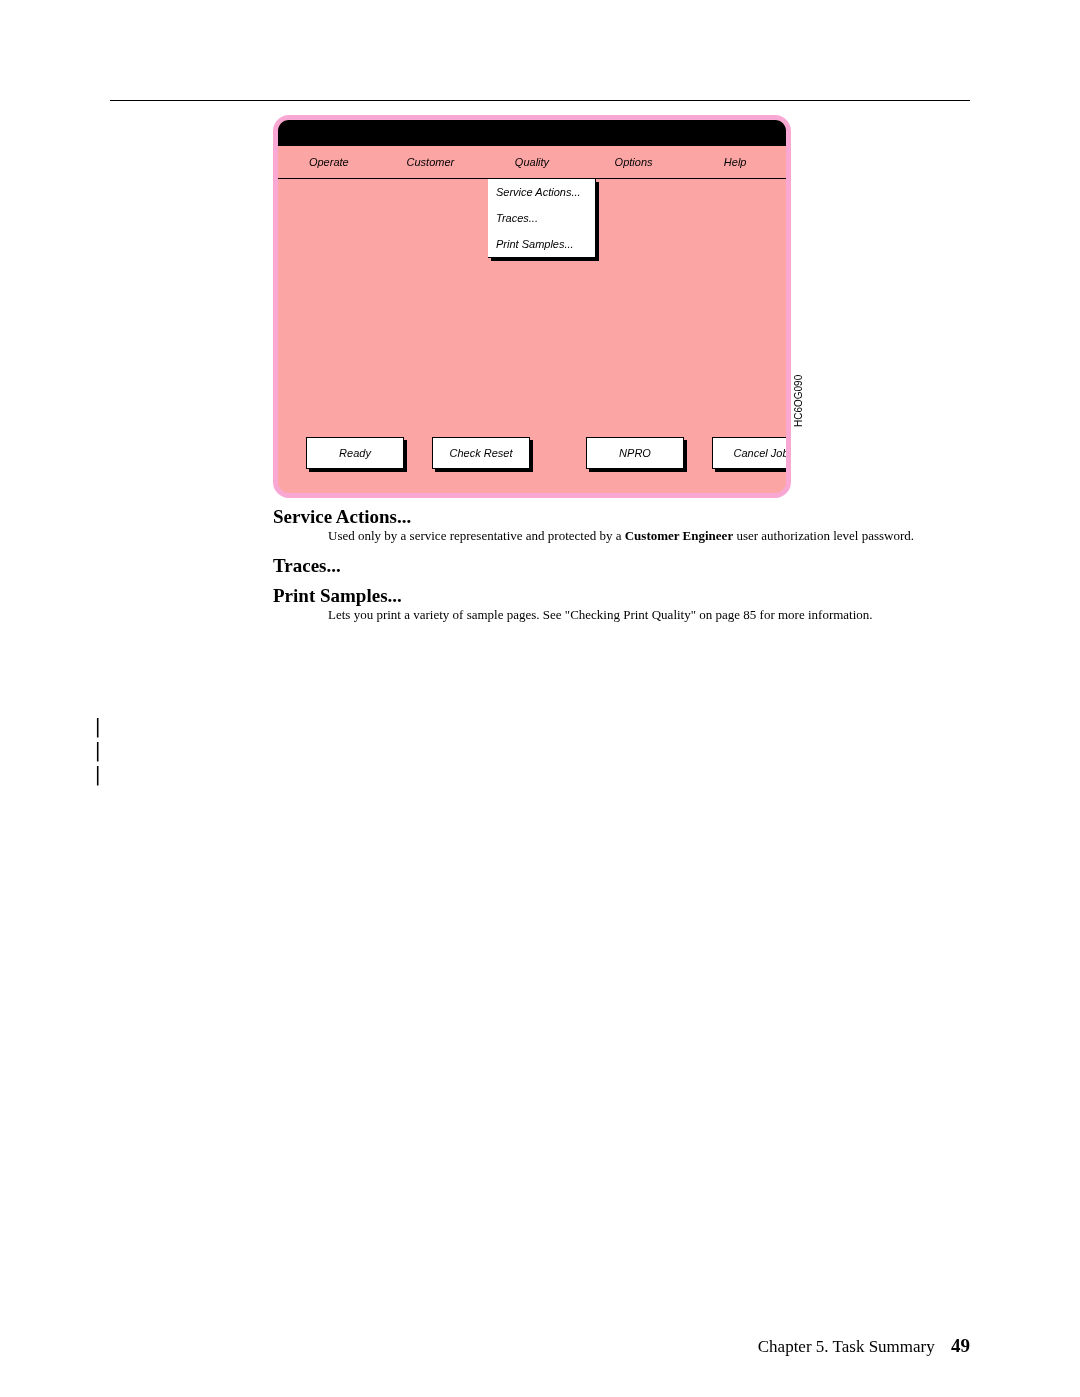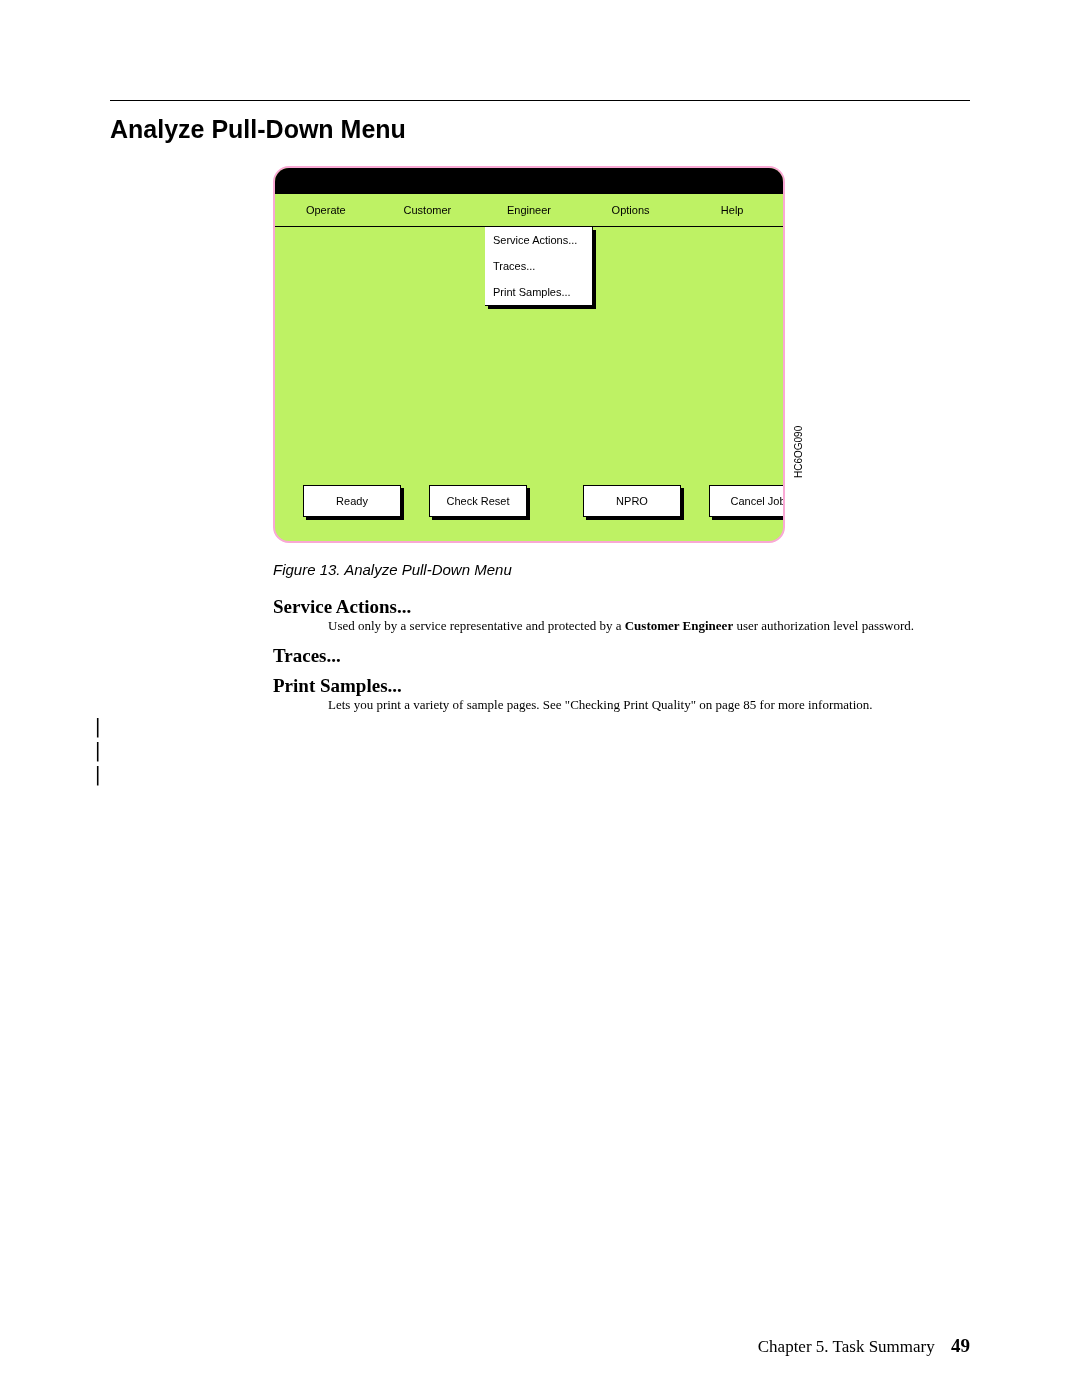--- a/index.html
+++ b/index.html
@@ -31,25 +31,26 @@
     font-size: 19px;
     margin-left: 163px;
     margin-bottom: 26px;
   }
   .figure-wrap {
     margin-left: 163px;
     position: relative;
   }
   .ui-window {
     width: 508px;
-    border: 2px solid #f9a8d4;
+    border: 5px solid #f9a8d4;
     border-radius: 16px;
     overflow: hidden;
     position: relative;
-    background: #bef264;
+    background: #fca5a5;
+    font-style: italic;
   }
   .ui-titlebar {
     height: 26px;
     background: #000;
   }
   .ui-menubar {
     display: flex;
     font-family: Arial, Helvetica, sans-serif;
     font-size: 11px;
     border-bottom: 1px solid #000;
@@ -147,32 +148,31 @@
   }
   .change-bars div { height: 24px; }
 </style>
 </head>
 <body>
 
 <div class="page">
 
   <div class="top-rule"></div>
 
-  <h2 class="section-heading">Analyze Pull-Down Menu</h2>
 
 
   <div class="figure-wrap">
 
     <div class="ui-window">
       <div class="ui-titlebar"></div>
 
       <div class="ui-menubar">
         <div>Operate</div>
         <div>Customer</div>
-        <div>Engineer</div>
+        <div>Quality</div>
         <div>Options</div>
         <div>Help</div>
       </div>
 
       <div class="ui-body">
         <div class="pulldown">
           <div class="pulldown-inner">
             <div>Service Actions...</div>
             <div>Traces...</div>
             <div>Print Samples...</div>
@@ -184,21 +184,20 @@
         <div class="ui-button">Ready</div>
         <div class="ui-button">Check Reset</div>
         <div class="ui-spacer"></div>
         <div class="ui-button">NPRO</div>
         <div class="ui-button">Cancel Job</div>
       </div>
     </div>
 
     <div class="side-code">HC6OG090</div>
 
-    <div class="figure-caption">Figure 13. Analyze Pull-Down Menu</div>
   </div>
 
   <div class="deflist">
 
     <div class="def-term">Service Actions...</div>
     <div class="def-body">
       <span>Used only by a service representative and protected by a </span><b>Customer Engineer</b><span> user authorization level password.</span>
     </div>
 
     <div class="def-term">Traces...</div>

